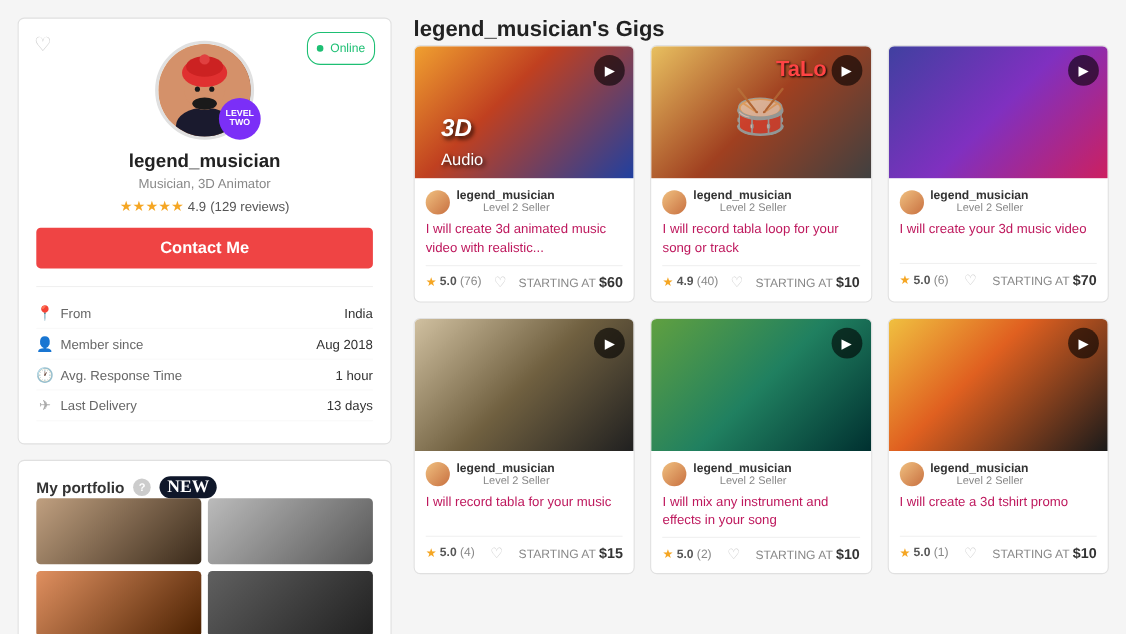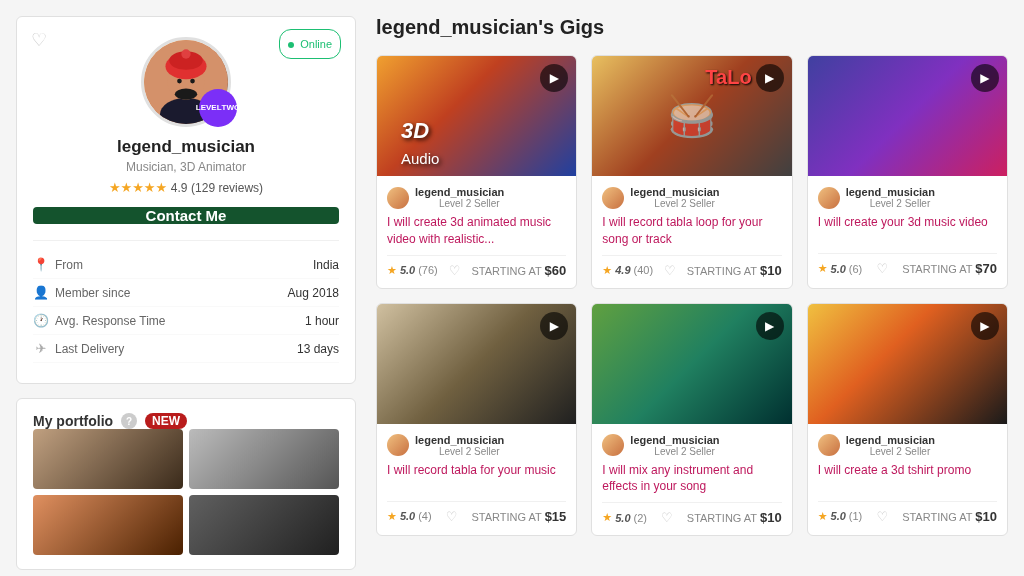--- a/index.html
+++ b/index.html
@@ -84,21 +84,21 @@
     .level-badge {
       position: absolute;
       bottom: 0;
       right: -6px;
       background: #7b2ff7;
       color: #fff;
       border-radius: 50%;
       width: 38px;
       height: 38px;
       display: flex;
-      flex-direction: row;
+      flex-direction: column;
       align-items: center;
       justify-content: center;
       font-size: 8px;
       font-weight: bold;
       line-height: 1.1;
       text-transform: uppercase;
     }
     .username {
       font-size: 17px;
       font-weight: 700;
@@ -113,25 +113,25 @@
     .stars {
       color: #f5a623;
       font-size: 13px;
       margin-bottom: 12px;
     }
     .stars span {
       color: #555;
       font-size: 12px;
     }
     .contact-btn {
-      background: #14532d;
+      background: #ef4444;
       color: #fff;
       border: none;
       border-radius: 4px;
-      padding: 0 0;
+      padding: 10px 0;
       width: 100%;
       font-size: 15px;
       font-weight: 600;
       cursor: pointer;
       margin-bottom: 16px;
     }
     .info-table {
       width: 100%;
       text-align: left;
       border-top: 1px solid #f0f0f0;
@@ -184,26 +184,27 @@
       border-radius: 50%;
       width: 16px;
       height: 16px;
       display: inline-flex;
       align-items: center;
       justify-content: center;
       font-size: 10px;
       font-weight: bold;
     }
     .new-badge {
-      background: #b91c1c;
+      background: #0f172a;
       color: #fff;
       border-radius: 10px;
       padding: 1px 7px;
-      font-size: 12px;
+      font-size: 16px;
       font-weight: 700;
+      font-family: Liberation Serif, serif;
     }
     .portfolio-grid {
       display: grid;
       grid-template-columns: 1fr 1fr;
       gap: 6px;
     }
     .portfolio-thumb {
       height: 60px;
       border-radius: 4px;
       overflow: hidden;
@@ -223,21 +224,21 @@
     }
 
     
     .main-content {
       flex: 1;
     }
     .gigs-title {
       font-size: 20px;
       font-weight: 700;
       color: #222;
-      margin-bottom: 16px;
+      margin-bottom: 2px;
     }
     .gigs-grid {
       display: grid;
       grid-template-columns: repeat(3, 1fr);
       gap: 14px;
     }
     .gig-card {
       background: #fff;
       border: 1px solid #e0e0e0;
       border-radius: 6px;
@@ -328,21 +329,21 @@
       border-top: 1px solid #f0f0f0;
       padding-top: 7px;
     }
     .gig-rating {
       display: flex;
       align-items: center;
       gap: 3px;
       font-size: 11px;
     }
     .star-icon { color: #f5a623; }
-    .rating-val { font-weight: 700; color: #555; font-style: italic; }
+    .rating-val { font-weight: 700; color: #555; }
     .rating-count { color: #888; }
     .gig-heart { color: #ccc; font-size: 13px; cursor: pointer; }
     .gig-price {
       font-size: 11px;
       color: #888;
     }
     .gig-price strong {
       color: #333;
       font-size: 13px;
     }

